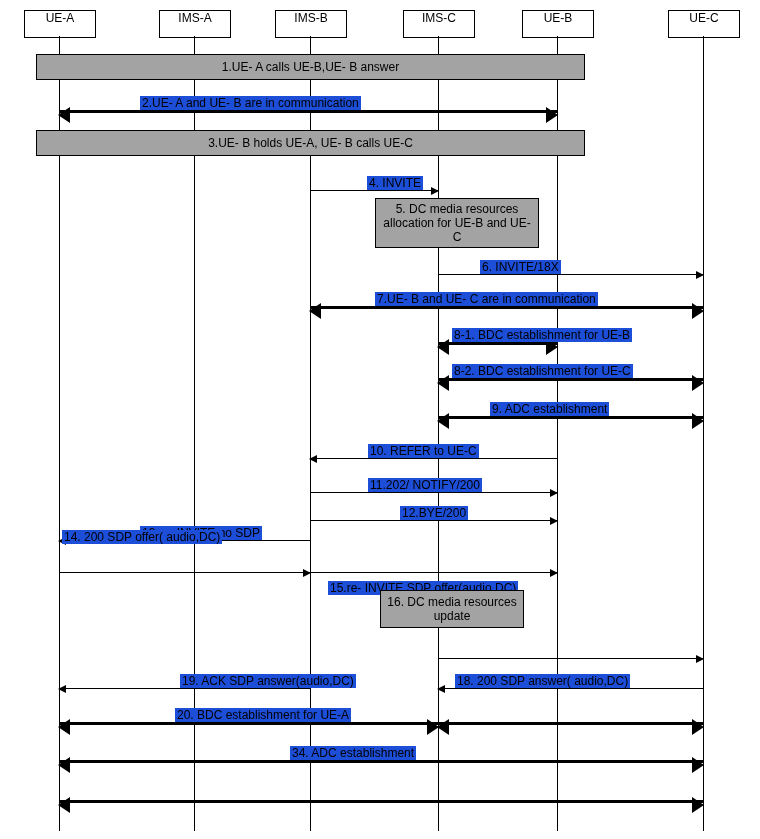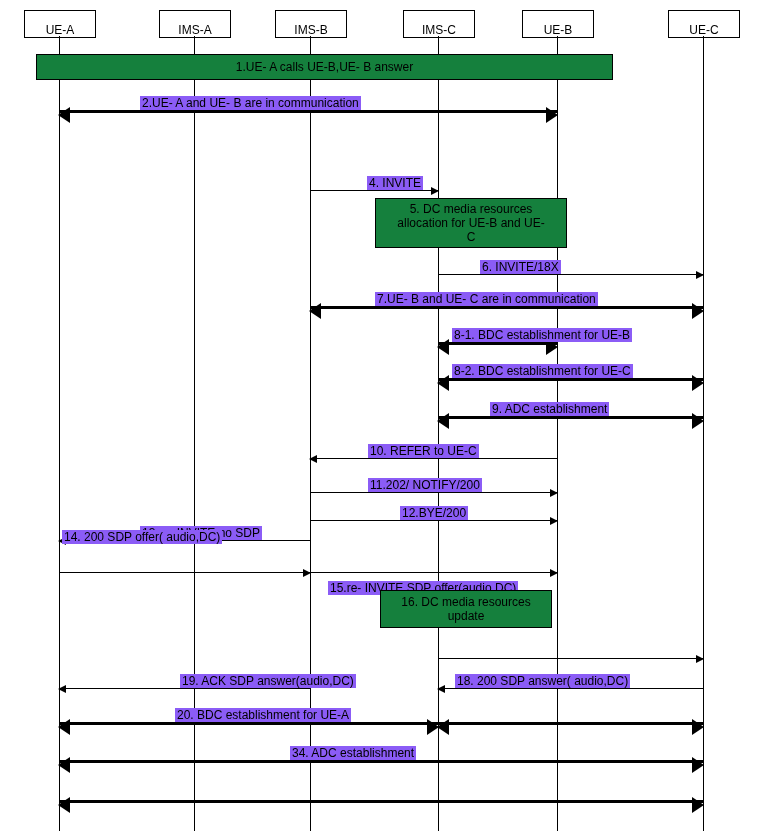--- a/index.html
+++ b/index.html
@@ -1,27 +1,27 @@
 <!DOCTYPE html>
 <html><head>
 <meta charset="utf-8">
 <style>
 body{margin:0;font-family:Arial,Helvetica,sans-serif;font-size:12px;background:#fff}
 .stage{position:relative;width:760px;height:839px}
-.partbox{position:absolute;top:10px;width:70px;height:26px;border:1px solid #000;background:#fff;display:flex;align-items:flex-end;justify-content:center}
+.partbox{position:absolute;top:10px;width:70px;height:26px;border:1px solid #000;background:#fff;display:flex;align-items:flex-start;justify-content:center}
 .lifeline{position:absolute;top:36px;width:0;border-left:1px solid #000}
-.stepbox{position:absolute;height:34px;border:1px solid #000;background:#15803d;display:flex;align-items:center;justify-content:center;padding:0 20px;text-align:center}
+.stepbox{position:absolute;height:34px;border:1px solid #000;background:#a3a3a3;display:flex;align-items:center;justify-content:center;padding:0 6px;text-align:center}
 .arrow{position:absolute;height:0}
 .arrow.thin{border-top:1px solid #000}
 .arrow.thick{border-top:3px solid #000}
 .head-r.thin::after,.dbl.thin::after{content:"";position:absolute;right:-1px;top:-4px;border-left:8px solid #000;border-top:4px solid transparent;border-bottom:4px solid transparent}
 .head-l.thin::before,.dbl.thin::before{content:"";position:absolute;left:-1px;top:-4px;border-right:8px solid #000;border-top:4px solid transparent;border-bottom:4px solid transparent}
 .head-r.thick::after,.dbl.thick::after{content:"";position:absolute;right:-1px;top:-6.5px;border-left:12px solid #000;border-top:8px solid transparent;border-bottom:8px solid transparent}
 .head-l.thick::before,.dbl.thick::before{content:"";position:absolute;left:-1px;top:-6.5px;border-right:12px solid #000;border-top:8px solid transparent;border-bottom:8px solid transparent}
-.lbl{position:absolute;background:#8b5cf6;padding:0 2px;white-space:nowrap}
+.lbl{position:absolute;background:#1d4ed8;padding:0 2px;white-space:nowrap}
 </style>
 </head>
 <body>
 
 <div class="stage">
 
 <div class="partbox" style="left:24px">
       <span>UE-A</span>
     </div>
 <div class="partbox" style="left:159px">
@@ -47,20 +47,23 @@
 <div class="lifeline" style="left:557px;height:795px"></div>
 <div class="lifeline" style="left:703px;height:795px"></div>
 
 <div class="stepbox" style="left:36px;top:54px;width:535px;height:24px">
       <span>1.UE- A calls UE-B,UE- B answer</span>
     </div>
 
 <div class="arrow thick dbl" style="left:59px;top:110px;width:498px"></div>
 <div class="lbl" style="left:140px;top:96px">2.UE- A and UE- B are in communication</div>
 
+<div class="stepbox" style="left:36px;top:130px;width:535px;height:24px">
+      <span>3.UE- B holds UE-A, UE- B calls UE-C</span>
+    </div>
 
 <div class="arrow thin head-r" style="left:310px;top:190px;width:128px"></div>
 <div class="lbl" style="left:367px;top:176px">4. INVITE</div>
 
 <div class="stepbox" style="left:375px;top:198px;width:150px;height:48px">
       <span>5.   DC media resources allocation for UE-B and UE-C</span>
     </div>
 
 <div class="arrow thin head-r" style="left:438px;top:274px;width:265px"></div>
 <div class="lbl" style="left:480px;top:260px">6. INVITE/18X</div>

